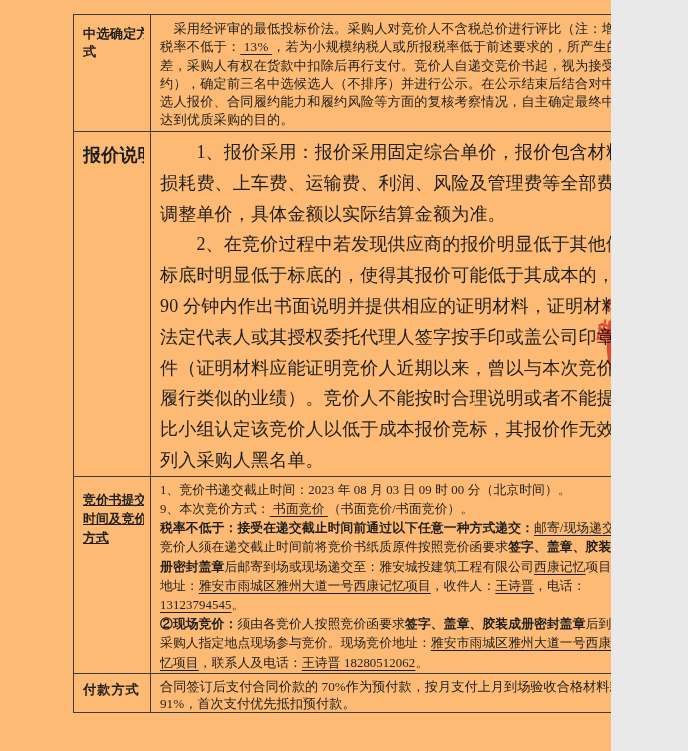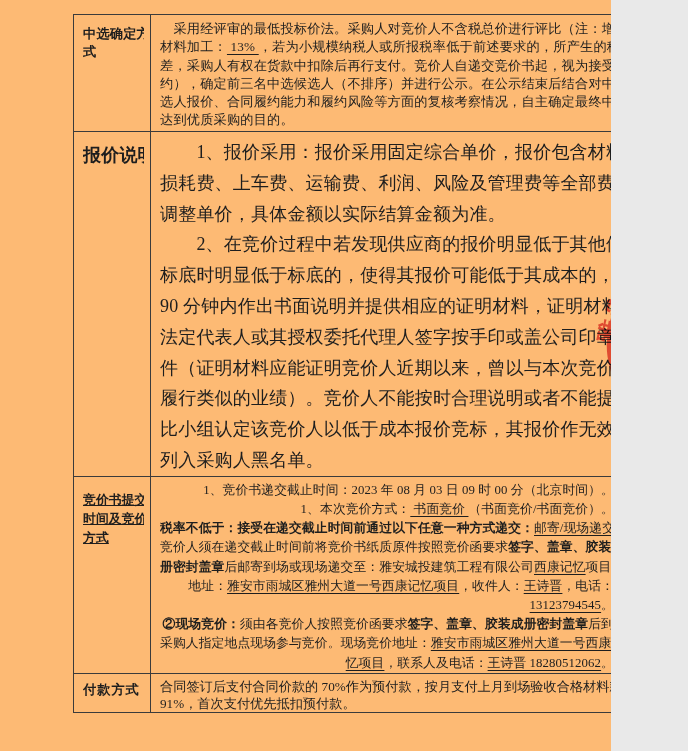--- a/index.html
+++ b/index.html
@@ -33,21 +33,21 @@
   .line .u{text-decoration:underline;text-underline-offset:3px;}
   .line .b{font-weight:700;}
   
   tr.r0 td{height:116px;}
   tr.r1 td{height:340px;}
   tr.r2 td{height:194px;}
   tr.r3 td{height:34px;}
   tr.r0 .line{font-size:13.2px;line-height:18.3px;letter-spacing:.2px;}
   tr.r1 .line{font-size:18px;line-height:30.8px;letter-spacing:.2px;}
   tr.r2 .line{font-size:12.8px;line-height:19.2px;letter-spacing:.1px;}
-  tr.r2 .lines{padding-top:4px;text-align:right;}
+  tr.r2 .lines{padding-top:4px;}
   tr.r3 .line{font-size:13.2px;line-height:17px;}
   tr.r3 .lines{padding-top:4px;}
   tr.r1 .label-lines{padding-top:8px;}
   tr.r2 .label-lines{padding-top:14px;text-decoration:underline;}
   tr.r3 .label-lines{padding-top:7px;}
   
   .stamp{
     position:absolute;left:597px;top:252px;width:200px;height:190px;
     mix-blend-mode:multiply;opacity:.88;pointer-events:none;
   }
@@ -62,21 +62,21 @@
       <tr class="r0">
         <td class="label">
           <div class="label-lines">
               <div class="line">中选确定方</div>
               <div class="line">式</div>
             </div>
         </td>
         <td class="content">
           <div class="lines">
               <div class="line"><span>　采用经评审的最低投标价法。采购人对竞价人不含税总价进行评比（注：增值税</span></div>
-              <div class="line"><span>材料加工：</span><span class="u"> 13% </span><span>，若为小规模纳税人或所报税率低于前述要求的，所产生的税</span></div>
+              <div class="line"><span>税率不低于：</span><span class="u"> 13% </span><span>，若为小规模纳税人或所报税率低于前述要求的，所产生的税</span></div>
               <div class="line"><span>差，采购人有权在货款中扣除后再行支付。竞价人自递交竞价书起，视为接受此要</span></div>
               <div class="line"><span>约），确定前三名中选候选人（不排序）并进行公示。在公示结束后结合对中选候</span></div>
               <div class="line"><span>选人报价、合同履约能力和履约风险等方面的复核考察情况，自主确定最终中选人，</span></div>
               <div class="line"><span>达到优质采购的目的。</span></div>
             </div>
         </td>
       </tr>
       <tr class="r1">
         <td class="label">
           <div class="label-lines">
@@ -103,21 +103,21 @@
         <td class="label">
           <div class="label-lines">
               <div class="line">竞价书提交</div>
               <div class="line">时间及竞价</div>
               <div class="line">方式</div>
             </div>
         </td>
         <td class="content">
           <div class="lines">
               <div class="line"><span>1、竞价书递交截止时间：2023 年 08 月 03 日 09 时 00 分（北京时间）。</span></div>
-              <div class="line"><span>1、本次竞价方式：</span><span class="u"> 书面竞价 </span><span>（书面竞价/书面竞价）。</span></div>
+              <div class="line"><span>9、本次竞价方式：</span><span class="u"> 书面竞价 </span><span>（书面竞价/书面竞价）。</span></div>
               <div class="line"><span class="b">税率不低于：接受在递交截止时间前通过以下任意一种方式递交：</span><span class="u">邮寄/现场递交</span></div>
               <div class="line"><span>竞价人须在递交截止时间前将竞价书纸质原件按照竞价函要求</span><span class="b">签字、盖章、胶装成</span></div>
               <div class="line"><span class="b">册密封盖章</span><span>后邮寄到场或现场递交至：雅安城投建筑工程有限公司</span><span class="u">西康记忆</span><span>项目，</span></div>
               <div class="line"><span>地址：</span><span class="u">雅安市雨城区雅州大道一号西康记忆项目</span><span>，收件人：</span><span class="u">王诗晋</span><span>，电话：</span></div>
               <div class="line"><span class="u">13123794545</span><span>。</span></div>
               <div class="line"><span class="b">②现场竞价：</span><span>须由各竞价人按照竞价函要求</span><span class="b">签字、盖章、胶装成册密封盖章</span><span>后到</span></div>
               <div class="line"><span>采购人指定地点现场参与竞价。现场竞价地址：</span><span class="u">雅安市雨城区雅州大道一号西康记</span></div>
               <div class="line"><span class="u">忆项目</span><span>，联系人及电话：</span><span class="u">王诗晋 18280512062</span><span>。</span></div>
             </div>
         </td>

